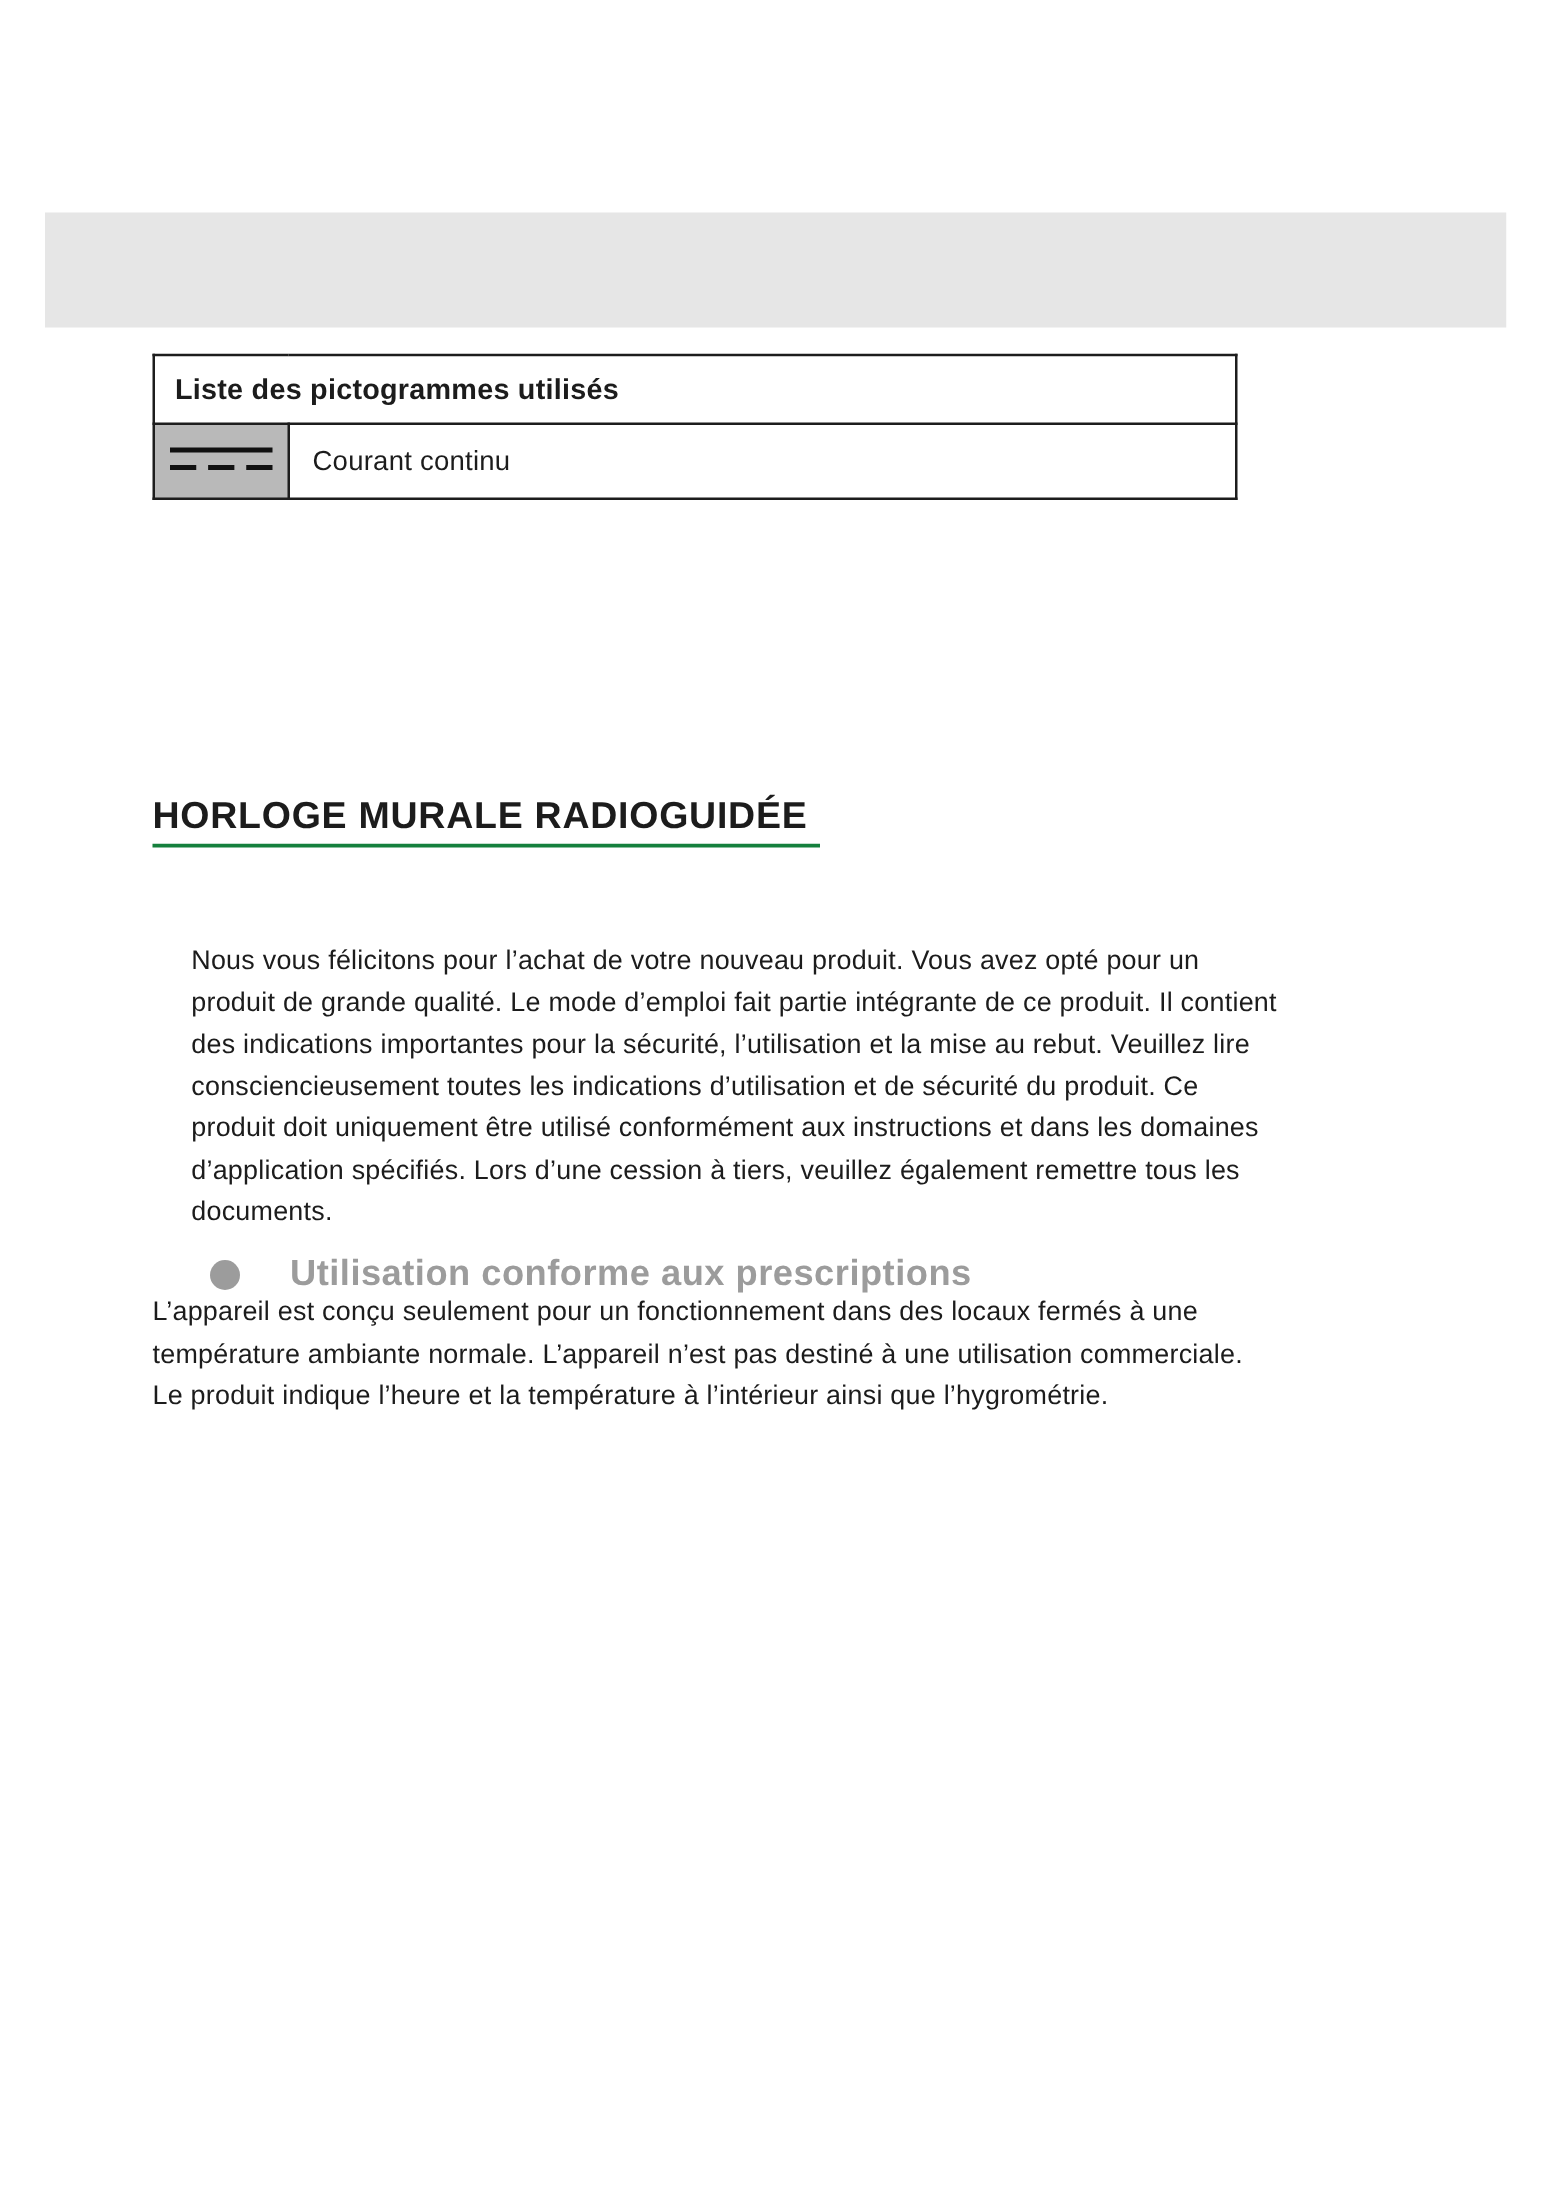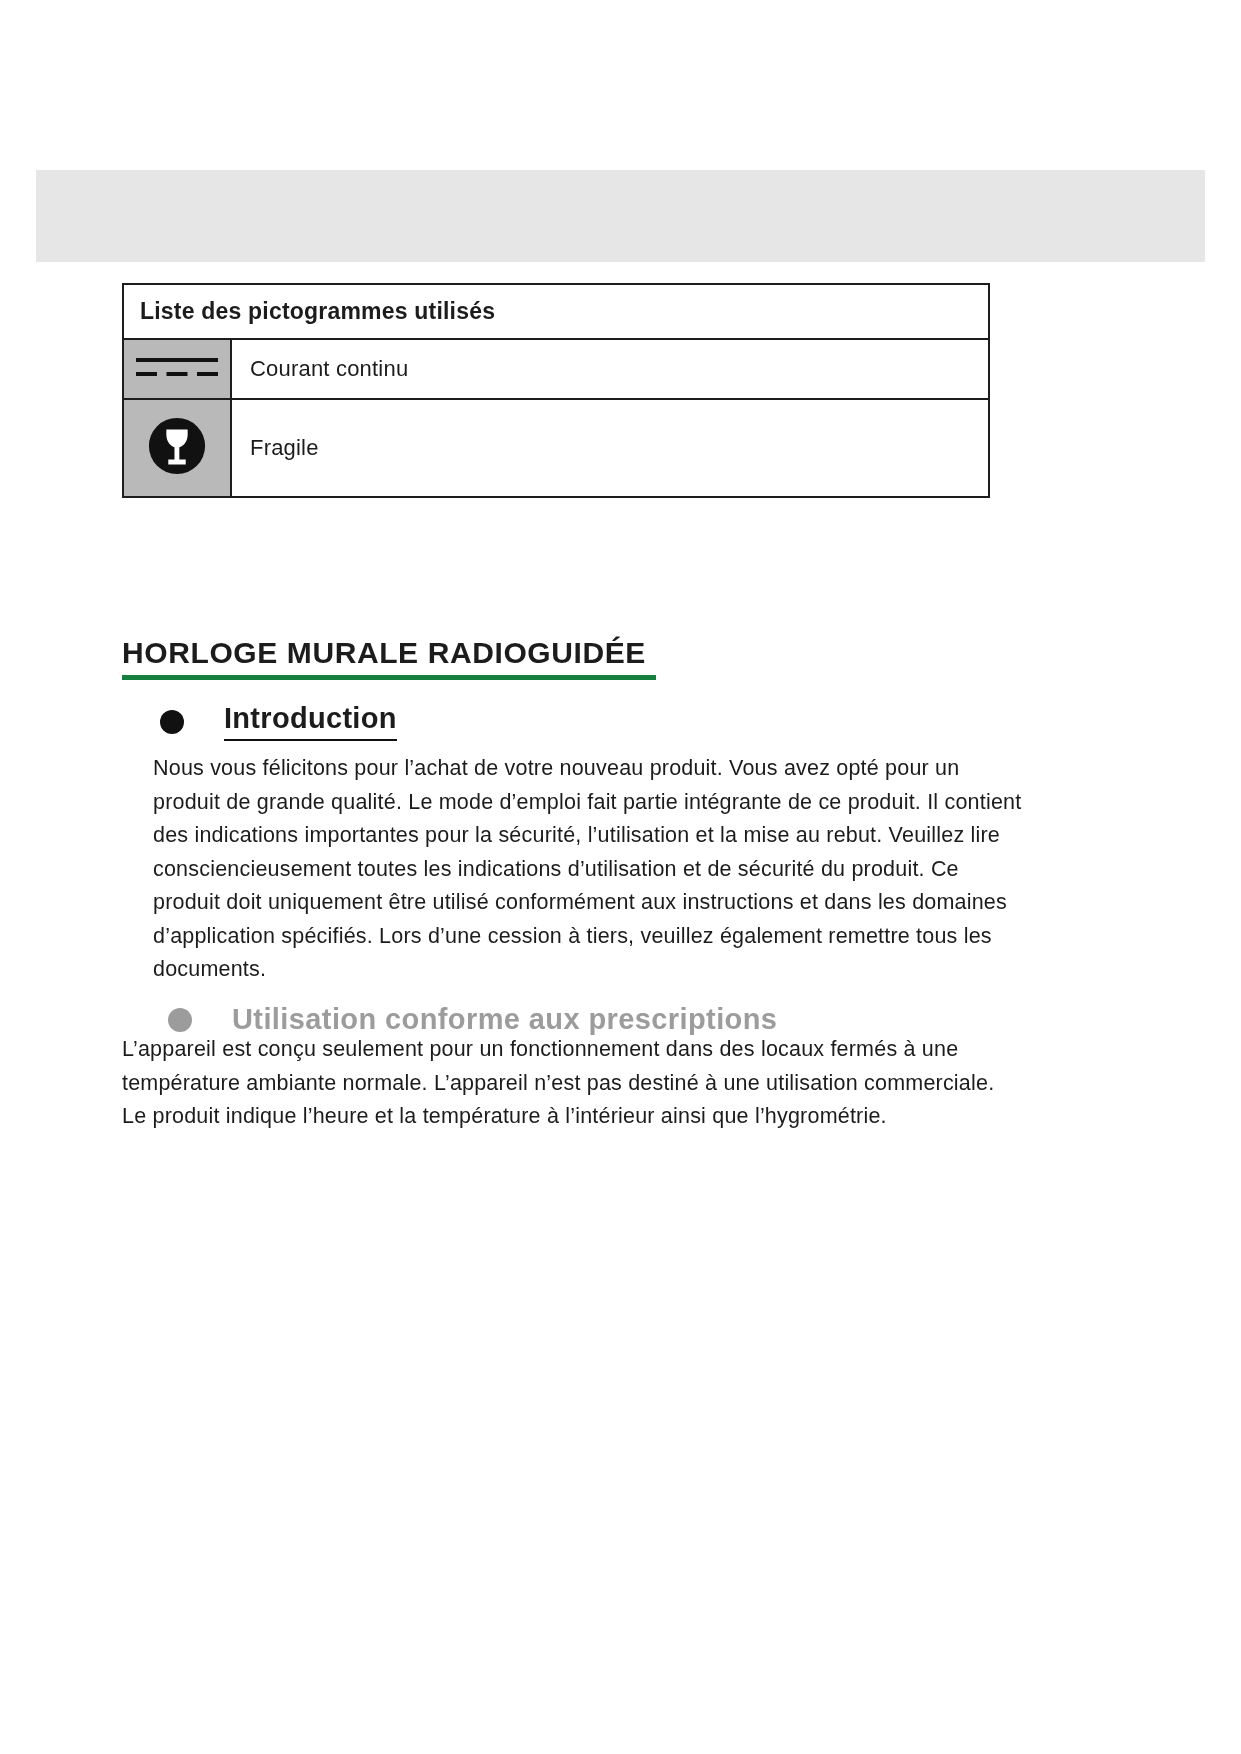--- a/index.html
+++ b/index.html
@@ -53,21 +53,21 @@
   .row-frag  td { height:94px; }
   .row-radio td { height:96px; }
 
   
   .main-title {
     position:absolute;
     left:122px; top:636px;
     font-size:30px;
     font-weight:700;
     letter-spacing:0.6px;
-    border-bottom:5px solid #15803d;
+    border-bottom:3px solid #15803d;
     padding-bottom:5px;
     padding-right:10px;
   }
   .section-heading {
     position:absolute;
     display:flex;
     align-items:center;
   }
   .section-heading .bullet {
     width:24px; height:24px;
@@ -131,40 +131,26 @@
     <tr class="row-dc">
       <td class="icon-cell">
         <svg width="90" height="30" viewBox="0 0 90 30">
           <line x1="4" y1="8" x2="86" y2="8" stroke="#111" stroke-width="4"></line>
           <line x1="4" y1="22" x2="86" y2="22" stroke="#111" stroke-width="4" stroke-dasharray="21 9.5"></line>
         </svg>
       </td>
       <td class="label-cell">Courant continu</td>
     </tr>
 
-    <tr class="row-frag">
-      <td class="icon-cell">
-        <svg width="62" height="62" viewBox="0 0 64 64">
-          <circle cx="32" cy="32" r="29" fill="#111"></circle>
-          <path fill="#ffffff" d="M21 15 h22 v5 c0 7.5 -4.6 12 -8.6 13.3 V46 h6.6 v5 H23 v-5 h6.4 V33.3 C25.6 32 21 27.5 21 20 z"></path>
-          <path fill="#111" d="M25 19 h14 v3 c0 5 -3.2 8 -7 8 s-7 -3 -7 -8 z" opacity="0.0"></path>
-        </svg>
-      </td>
-      <td class="label-cell">Fragile</td>
-    </tr>
 
   </tbody>
     </table>
 
   <div class="main-title">HORLOGE MURALE RADIOGUIDÉE</div>
 
-  <div class="section-heading heading-intro">
-    <span class="bullet"></span>
-    <span class="heading-text">Introduction</span>
-  </div>
 
   <div class="body-par par-intro">Nous vous félicitons pour l’achat de votre nouveau produit. Vous avez opté pour un produit de grande qualité. Le mode d’emploi fait partie intégrante de ce produit. Il contient des indications importantes pour la sécurité, l’utilisation et la mise au rebut. Veuillez lire consciencieusement toutes les indications d’utilisation et de sécurité du produit. Ce produit doit uniquement être utilisé conformément aux instructions et dans les domaines d’application spécifiés. Lors d’une cession à tiers, veuillez également remettre tous les documents.</div>
 
   <div class="section-heading heading-usage">
     <span class="bullet"></span>
     <span class="heading-text">Utilisation conforme aux prescriptions</span>
   </div>
 
   <div class="body-par par-usage">L’appareil est conçu seulement pour un fonctionnement dans des locaux fermés à une température ambiante normale. L’appareil n’est pas destiné à une utilisation commerciale. Le produit indique l’heure et la température à l’intérieur ainsi que l’hygrométrie.</div>
 

